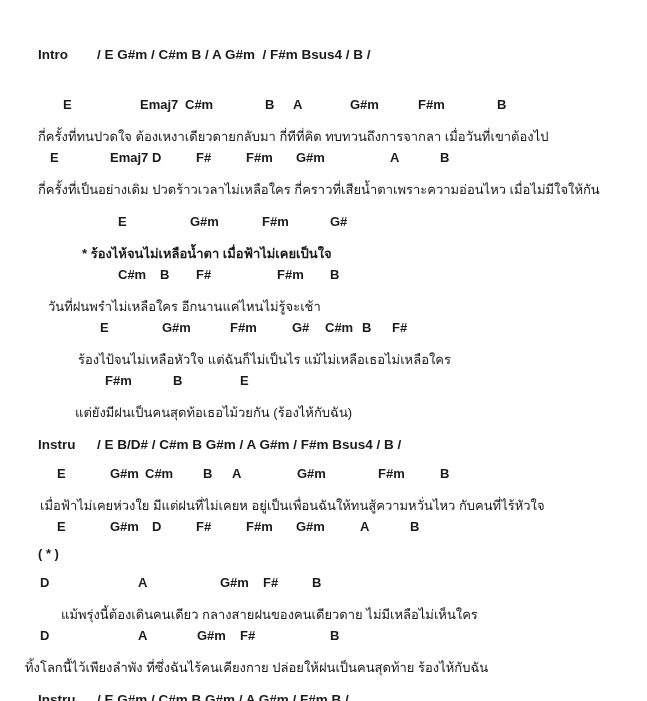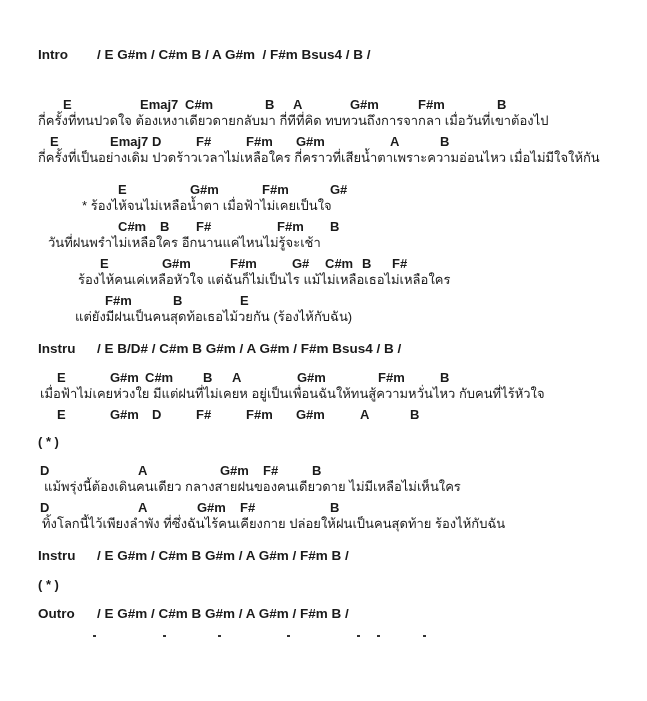--- a/index.html
+++ b/index.html
@@ -11,21 +11,21 @@
   #song { padding-top:47px; }
   .label-row { position:relative; height:16px; margin-bottom:13px;
                font-weight:bold; font-size:13.5px; line-height:16px; }
   .label-row.gap-lg { margin-bottom:34px; }
   .label-row .label { position:absolute; left:38px; top:0; white-space:pre; }
   .label-row .seq   { position:absolute; left:97px; top:0; white-space:pre; }
   .block { margin-bottom:11px; }
   .chords-row { position:relative; height:16px; font-weight:bold;
                 font-size:13px; line-height:16px; }
   .chord { position:absolute; top:0; white-space:pre; }
-  .lyric-row { height:21px; font-size:13px; line-height:16px; white-space:pre; }
+  .lyric-row { height:21px; font-size:13px; line-height:16px; white-space:pre;margin-top:16px; }
   .marker-row { height:16px; margin-bottom:13px; padding-left:38px;
                 font-weight:bold; font-size:13px; line-height:16px; }
   .cutoff-row { position:relative; height:4px; margin-top:6px; }
   .cutoff-dot { position:absolute; top:0; width:3px; height:2px; background:#333333; }
 </style>
 </head>
 <body>
 
 <div id="song">
     <div class="label-row gap-lg">
@@ -61,21 +61,21 @@
       </div>
     </div>
     <div class="block">
       <div class="pair">
         <div class="chords-row">
           <span class="chord" style="left: 118px;">E</span>
           <span class="chord" style="left: 190px;">G#m</span>
           <span class="chord" style="left: 262px;">F#m</span>
           <span class="chord" style="left: 330px;">G#</span>
         </div>
-        <div class="lyric-row" style="padding-left: 82px;">* ร้องไห้จนไม่เหลือน้ำตา เมื่อฟ้าไม่เคยเป็นใจ</div>
+        <div class="lyric-row" style="padding-left: 82px; font-weight: bold;">* ร้องไห้จนไม่เหลือน้ำตา เมื่อฟ้าไม่เคยเป็นใจ</div>
       </div>
       <div class="pair">
         <div class="chords-row">
           <span class="chord" style="left: 118px;">C#m</span>
           <span class="chord" style="left: 160px;">B</span>
           <span class="chord" style="left: 196px;">F#</span>
           <span class="chord" style="left: 277px;">F#m</span>
           <span class="chord" style="left: 330px;">B</span>
         </div>
         <div class="lyric-row" style="padding-left: 48px;">วันที่ฝนพรำไม่เหลือใคร อีกนานแค่ไหนไม่รู้จะเช้า</div>
@@ -83,21 +83,21 @@
       <div class="pair">
         <div class="chords-row">
           <span class="chord" style="left: 100px;">E</span>
           <span class="chord" style="left: 162px;">G#m</span>
           <span class="chord" style="left: 230px;">F#m</span>
           <span class="chord" style="left: 292px;">G#</span>
           <span class="chord" style="left: 325px;">C#m</span>
           <span class="chord" style="left: 362px;">B</span>
           <span class="chord" style="left: 392px;">F#</span>
         </div>
-        <div class="lyric-row" style="padding-left: 78px;">ร้องไห้คนเค่เหลือหัวใจ แต่ฉันก็ไม่เป็นไร แม้ไม่เหลือเธอไม่เหลือใคร</div>
+        <div class="lyric-row" style="padding-left: 78px;">ร้องไป้จนไม่เหลือหัวใจ แต่ฉันก็ไม่เป็นไร แม้ไม่เหลือเธอไม่เหลือใคร</div>
       </div>
       <div class="pair">
         <div class="chords-row">
           <span class="chord" style="left: 105px;">F#m</span>
           <span class="chord" style="left: 173px;">B</span>
           <span class="chord" style="left: 240px;">E</span>
         </div>
         <div class="lyric-row" style="padding-left: 75px;">แต่ยังมีฝนเป็นคนสุดท้อเธอไม้วยกัน (ร้องไห้กับฉัน)</div>
       </div>
     </div>
@@ -135,31 +135,31 @@
     <div class="marker-row">( * )</div>
     <div class="block">
       <div class="pair">
         <div class="chords-row">
           <span class="chord" style="left: 40px;">D</span>
           <span class="chord" style="left: 138px;">A</span>
           <span class="chord" style="left: 220px;">G#m</span>
           <span class="chord" style="left: 263px;">F#</span>
           <span class="chord" style="left: 312px;">B</span>
         </div>
-        <div class="lyric-row" style="padding-left: 44px;">แม้พรุ่งนี้ต้องเดินคนเดียว กลางสายฝนของคนเดียวดาย ไม่มีเหลือไม่เห็นใคร</div>
+        <div class="lyric-row" style="padding-left: 61px;">แม้พรุ่งนี้ต้องเดินคนเดียว กลางสายฝนของคนเดียวดาย ไม่มีเหลือไม่เห็นใคร</div>
       </div>
       <div class="pair">
         <div class="chords-row">
           <span class="chord" style="left: 40px;">D</span>
           <span class="chord" style="left: 138px;">A</span>
           <span class="chord" style="left: 197px;">G#m</span>
           <span class="chord" style="left: 240px;">F#</span>
           <span class="chord" style="left: 330px;">B</span>
         </div>
-        <div class="lyric-row" style="padding-left: 42px;">ทิ้งโลกนี้ไว้เพียงลำพัง ที่ซึ่งฉันไร้คนเคียงกาย ปล่อยให้ฝนเป็นคนสุดท้าย ร้องไห้กับฉัน</div>
+        <div class="lyric-row" style="padding-left: 25px;">ทิ้งโลกนี้ไว้เพียงลำพัง ที่ซึ่งฉันไร้คนเคียงกาย ปล่อยให้ฝนเป็นคนสุดท้าย ร้องไห้กับฉัน</div>
       </div>
     </div>
     <div class="label-row">
       <span class="label">Instru</span>
       <span class="seq">/ E G#m / C#m B G#m / A G#m / F#m B /</span>
     </div>
     <div class="marker-row">( * )</div>
     <div class="label-row">
       <span class="label">Outro</span>
       <span class="seq">/ E G#m / C#m B G#m / A G#m / F#m B /</span>

